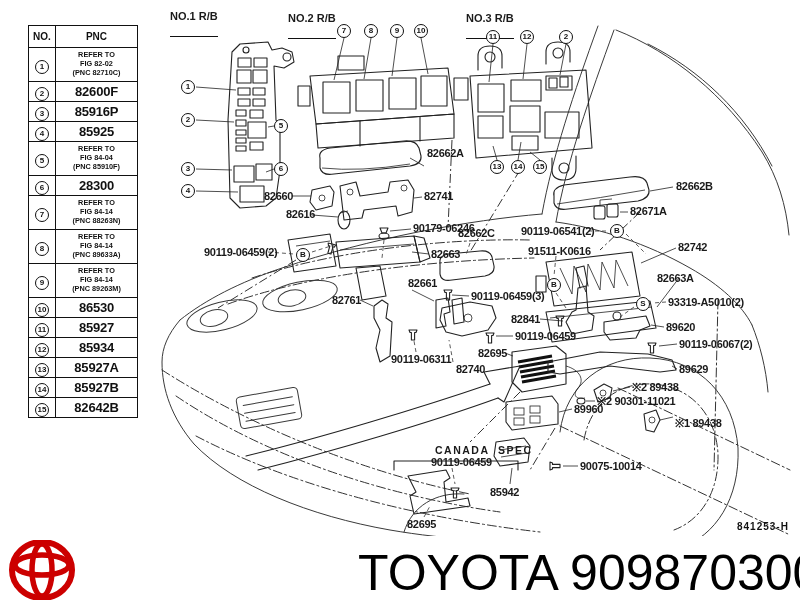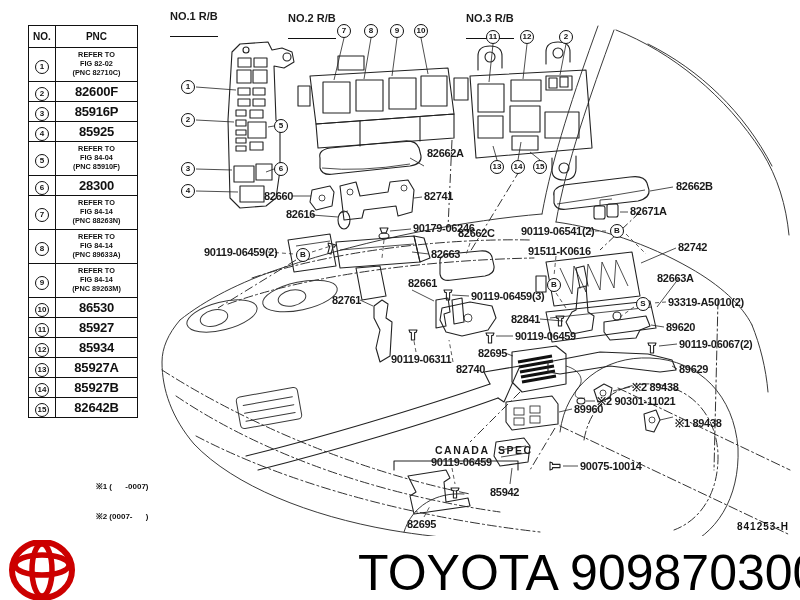--- a/index.html
+++ b/index.html
@@ -447,24 +447,20 @@
         <span class="callout" style="left: 566px; top: 37px;">2</span>
         <span class="callout" style="left: 497px; top: 167px;">13</span>
         <span class="callout" style="left: 518px; top: 167px;">14</span>
         <span class="callout" style="left: 540px; top: 167px;">15</span>
         <span class="callout" style="left: 303px; top: 255px;">B</span>
         <span class="callout" style="left: 617px; top: 231px;">B</span>
         <span class="callout" style="left: 554px; top: 285px;">B</span>
         <span class="callout" style="left: 643px; top: 304px;">S</span>
       </div>
 
-    <div class="notes">
-      <div>※1 (      -0007)</div>
-      <div>※2 (0007-      )</div>
-    </div>
 
     <div class="dwg-num">841253-H</div>
   </div>
 
   <div class="footer">
     <svg class="toyota-logo" width="72" height="60" viewBox="0 0 72 60" aria-hidden="true">
       <ellipse cx="36" cy="30" rx="30" ry="28" fill="none" stroke="var(--logo,#cc0000)" stroke-width="6"></ellipse>
       <ellipse cx="36" cy="25" rx="27" ry="10" fill="none" stroke="var(--logo,#cc0000)" stroke-width="5.5"></ellipse>
       <ellipse cx="36" cy="30" rx="10" ry="26" fill="none" stroke="var(--logo,#cc0000)" stroke-width="5.5"></ellipse>
     </svg>

